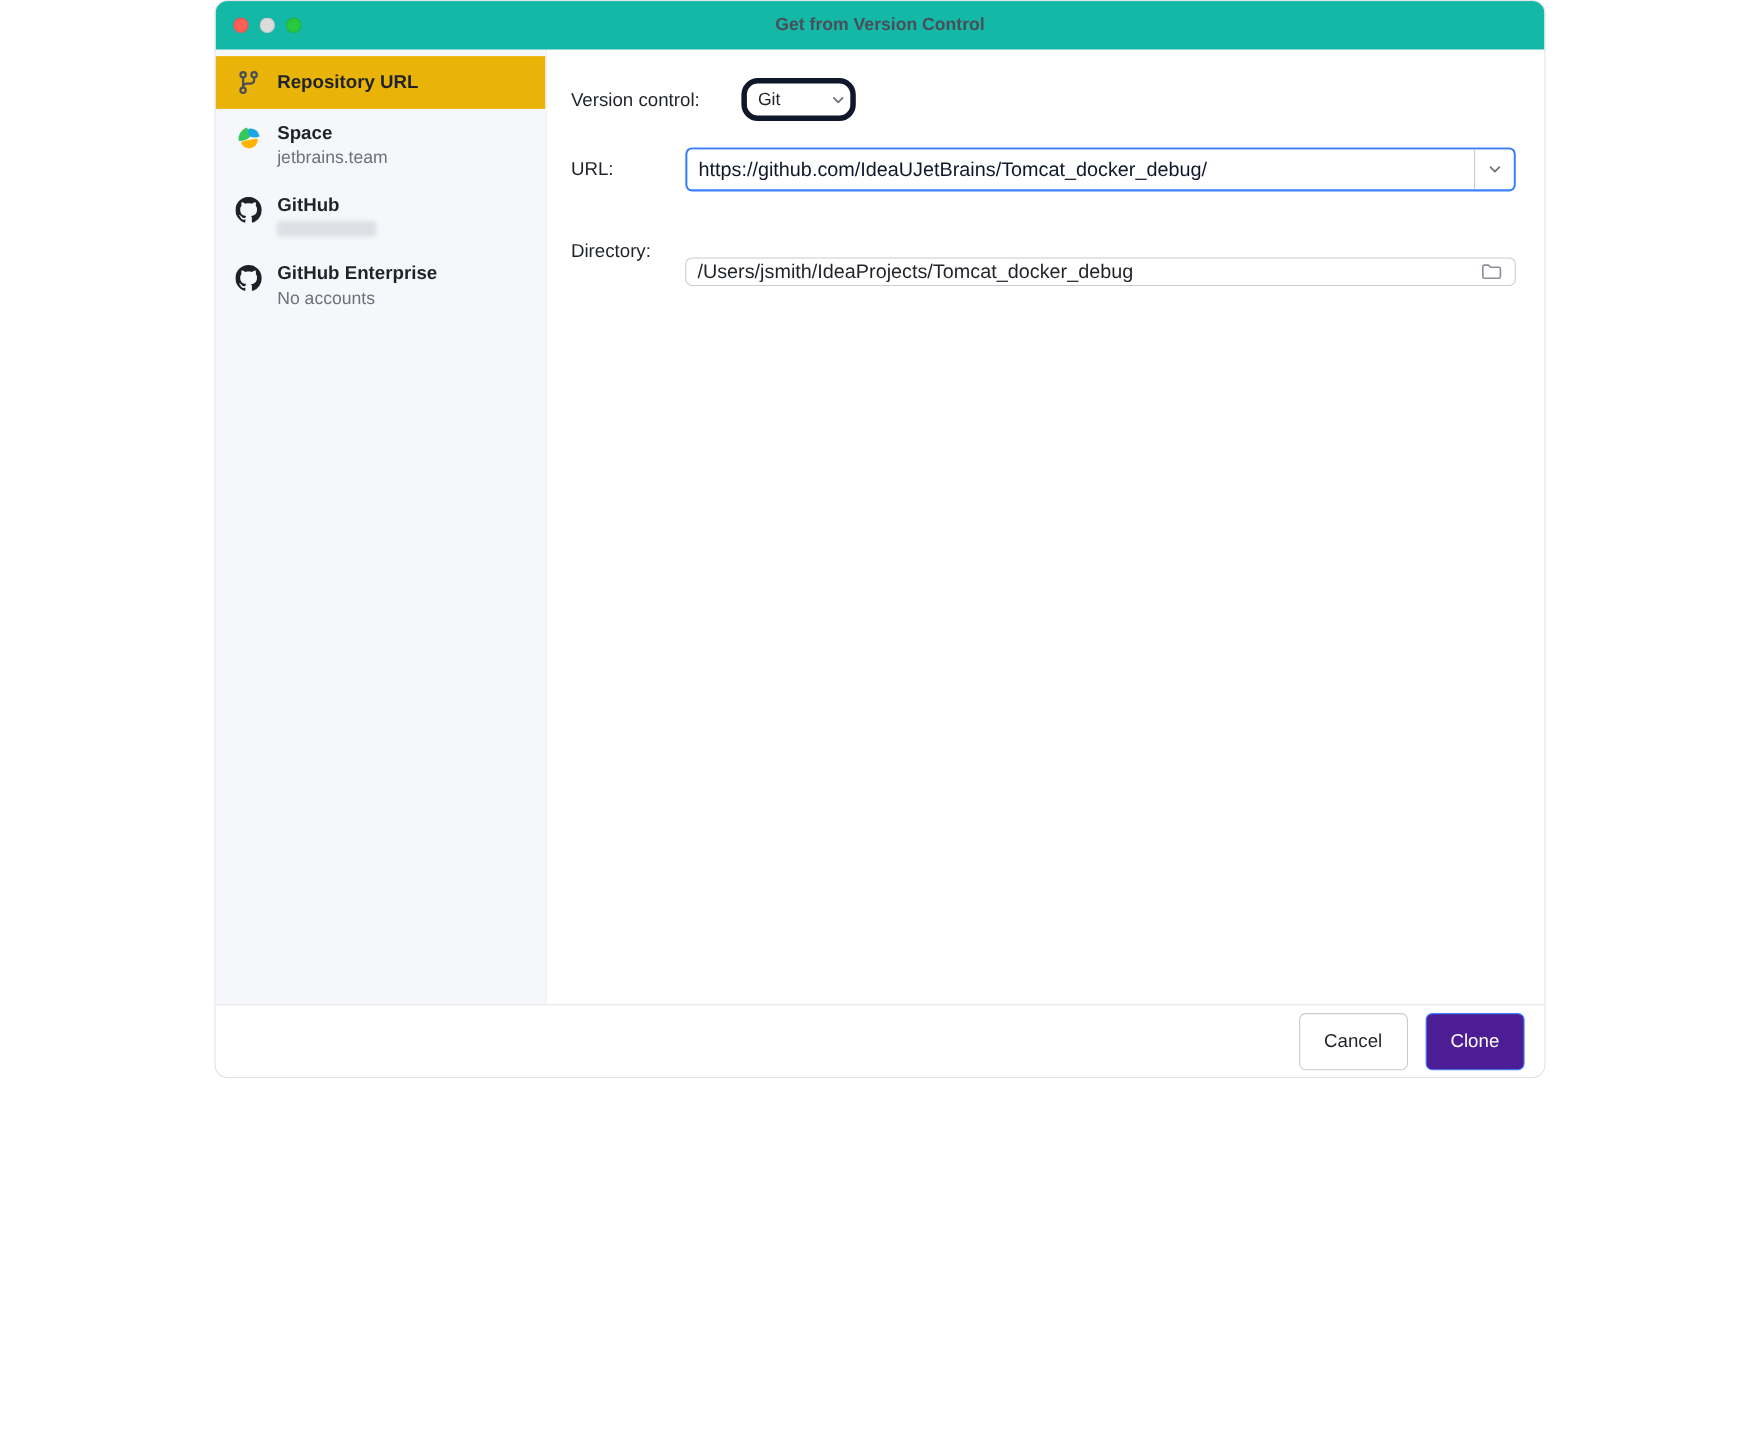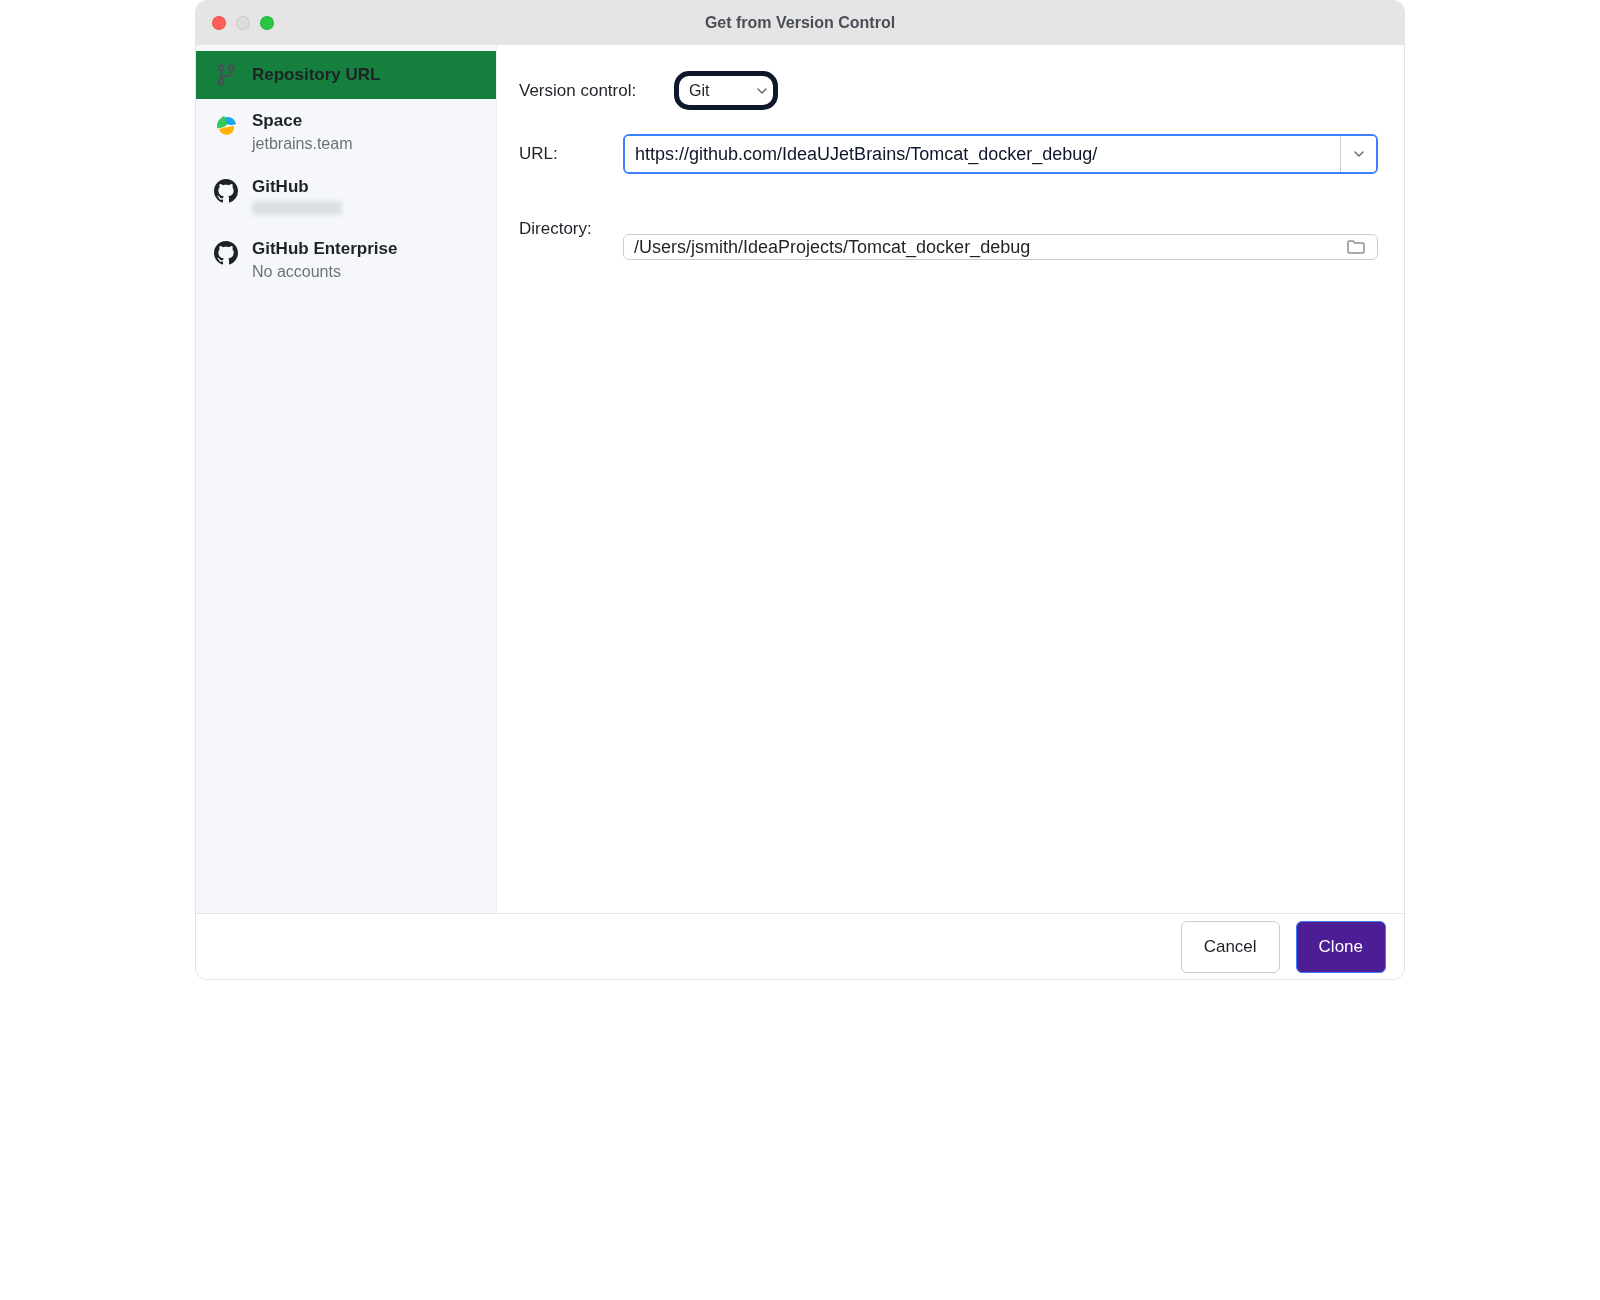--- a/index.html
+++ b/index.html
@@ -21,21 +21,21 @@
     display: flex;
     flex-direction: column;
     border: 1px solid #e0e3e8;
     position: relative;
   }
   .titlebar {
     height: 44px;
     display: flex;
     align-items: center;
     position: relative;
-    background: #e5e5e5;
+    background: #14b8a6;
   }
   .traffic-lights {
     display: flex;
     align-items: center;
     gap: 10px;
     padding-left: 16px;
   }
   .traffic-light {
     width: 14px; height: 14px; border-radius: 50%;
   }
@@ -64,21 +64,21 @@
   }
   .side-item {
     display: flex;
     align-items: flex-start;
     gap: 14px;
     padding: 12px 18px 12px 18px;
     cursor: pointer;
   }
   .side-item.single-line { align-items: center; }
   .side-item.selected {
-    background: #15803d;
+    background: #eab308;
   }
   .side-icon {
     width: 24px; height: 24px;
     flex: 0 0 24px;
     display: flex; align-items: center; justify-content: center;
     margin-top: 2px;
   }
   .side-item.single-line .side-icon { margin-top: 0; }
   .side-text { display: flex; flex-direction: column; gap: 4px; }
   .side-item-label {

